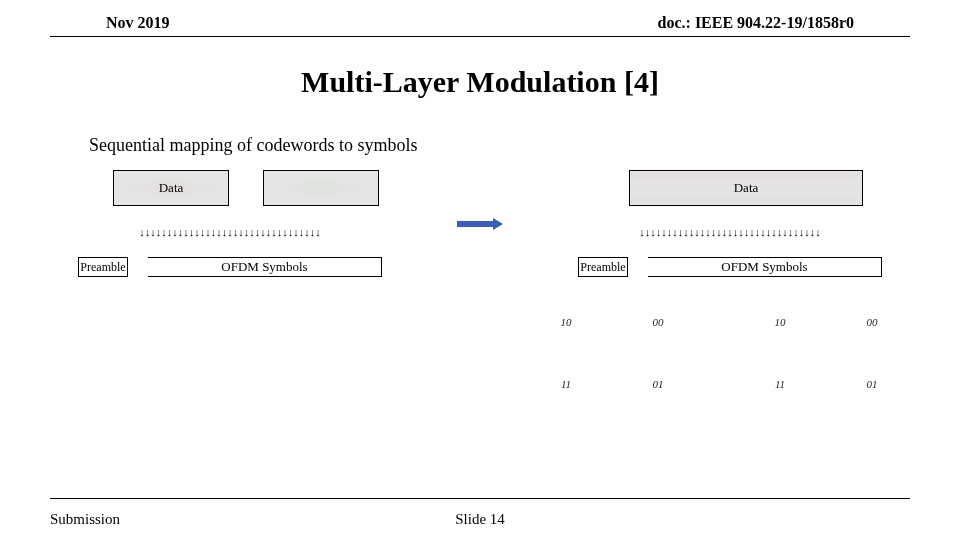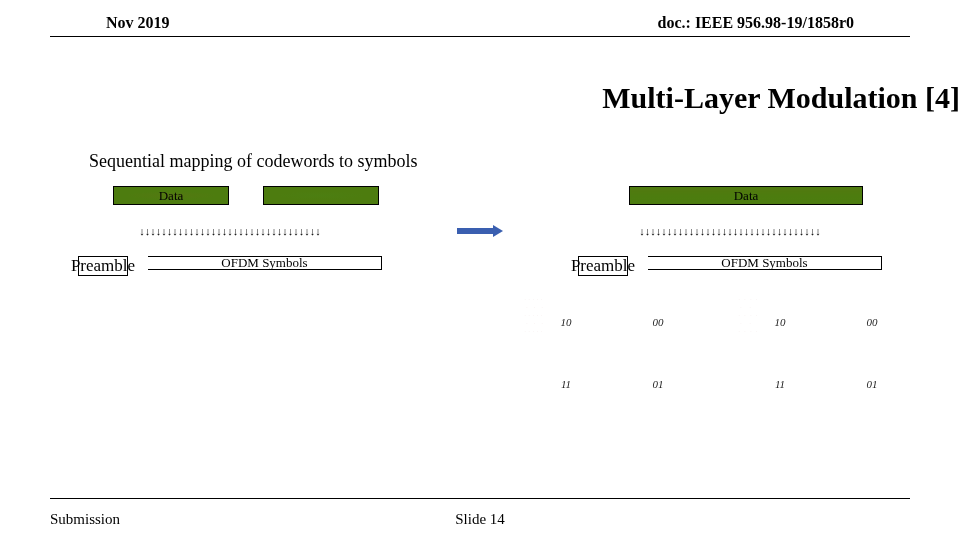--- a/index.html
+++ b/index.html
@@ -15,24 +15,24 @@
 .header {
   display: flex;
   justify-content: space-between;
   padding: 14px 56px 4px 56px;
   font-weight: bold;
   font-size: 16px;
   border-bottom: 1.5px solid black;
   margin: 0 50px;
 }
 .title {
-  text-align: right;
+  text-align: center;
   font-weight: bold;
   font-size: 30px;
-  margin-top: 44px;
+  margin-top: 28px;
 }
 .subs {
   display: flex;
   justify-content: space-between;
   margin-top: 36px;
   padding: 0 89px;
 }
 .sub {
   font-size: 18px;
 }
@@ -49,27 +49,27 @@
   align-items: center;
 }
 .data-row {
   display: flex;
   gap: 2px;
   margin-bottom: 2px;
 }
 .data-box {
   border: 1px solid black;
   width: 116px;
-  height: 19px;
+  height: 36px;
   position: relative;
   font-size: 13px;
   display: flex;
   align-items: center;
   justify-content: center;
-  background: #4d7c0f;
+  background: #e5e5e5;
   margin-left: 32px;
 }
 .smear {
   position: absolute;
   inset: 1px;
   opacity: 0.25;
 }
 .smear.red { background: radial-gradient(ellipse 60% 40% at 50% 50%, rgba(200,60,60,.2) 0, transparent 70%); }
 .smear.green { background: radial-gradient(ellipse 60% 40% at 50% 50%, rgba(60,160,60,.2) 0, transparent 70%); }
 .smear.redgreen { background:
@@ -84,30 +84,30 @@
   font-size: 11px;
   line-height: 9px;
 }
 .ofdm-row {
   display: flex;
 }
 .preamble {
   border: 1px solid black;
   width: 50px;
   height: 20px;
-  font-size: 17px;
+  font-size: 12px;
   display: flex;
   align-items: center;
   justify-content: center;
 }
 .ofdm-sym {
   border: 1px solid black;
   border-left: none;
   width: 234px;
-  height: 14px;
+  height: 20px;
   font-size: 13px;
   display: flex;
   align-items: center;
   justify-content: center;
 }
 .big-arrow {
   width: 46px;
   height: 12px;
   position: relative;
 }
@@ -173,21 +173,21 @@
   right: 0;
   text-align: center;
   font-size: 15px;
 }
 </style>
 </head>
 <body>
 
 <div class="header">
   <span>Nov 2019</span>
-  <span>doc.: IEEE 956.98-19/1858r0</span>
+  <span>doc.: IEEE 904.22-19/1858r0</span>
 </div>
 
 <h1 class="title">Multi-Layer Modulation [4]</h1>
 
 <div class="subs">
   <div class="sub">Sequential mapping of codewords to symbols</div>
 </div>
 
 <div class="diagram-row">
   <div class="diagram">

